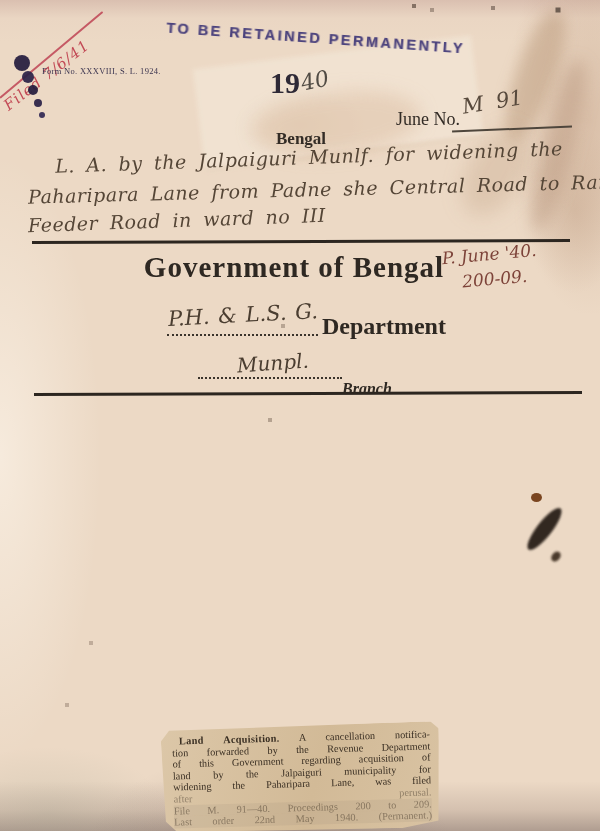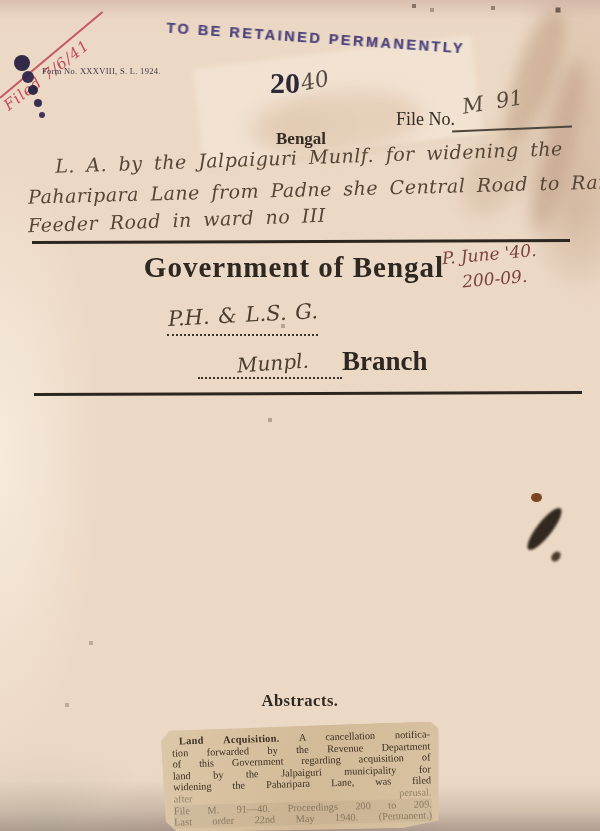--- a/index.html
+++ b/index.html
@@ -62,21 +62,21 @@
 
   
   #org-title{left:-6px;top:251px;width:600px;text-align:center;font-size:29px;font-weight:bold;color:#2e2822;letter-spacing:1px;}
   #side-note{left:443px;top:242px;transform:rotate(-5deg);color:#7d4339;font-size:17px;line-height:25px;}
   #side-note .ind{margin-left:18px;}
   #dept-value{left:168px;top:303px;font-size:21px;color:#4a3d30;transform:rotate(-3deg);word-spacing:2px;}
   #dept-line{left:167px;top:334px;width:151px;border-bottom:2px dotted #3a332b;}
   #dept-label{left:322px;top:313px;font-size:24px;font-weight:bold;color:#2e2822;}
   #branch-value{left:237px;top:351px;font-size:20px;color:#4a3d30;transform:rotate(-4deg);}
   #branch-line{left:198px;top:377px;width:144px;border-bottom:2px dotted #3a332b;}
-  #branch-label{left:342px;top:346px;font-size:27px;font-weight:bold;color:#2e2822;}
+  #branch-label{left:342px;top:380px;font-size:16px;font-weight:bold;color:#2e2822;font-style:italic;}
   #rule2{left:34px;top:392px;width:548px;height:3px;background:#2c2620;transform:rotate(-0.2deg);}
 
   
   #abstracts{left:0;top:691px;width:600px;text-align:center;font-size:16.5px;font-weight:bold;color:#2e2822;letter-spacing:.5px;}
   #clipping{left:162px;top:725px;width:278px;transform:rotate(-1.6deg);
     background:linear-gradient(105deg,#dcc7a8,#d2ba97 55%,#d9c3a3);
     box-shadow:0 1px 3px rgba(80,60,40,0.3);
     clip-path:polygon(0 12%,3% 2%,97% 0,100% 7%,99% 94%,86% 100%,5% 98%,1% 88%);
     padding:7px 9px 6px 11px;box-sizing:border-box;}
   .clip-line{font-size:10.3px;line-height:11.6px;color:#3a2f23;white-space:nowrap;
@@ -104,48 +104,48 @@
   <div class="abs" id="specks"></div>
 
   <div class="abs" id="red-line"></div>
   <div class="abs hw" id="filed-note">Filed 7/6/41</div>
   <div class="abs" id="ink-blot"></div>
   <div class="abs printed" id="form-no">Form No. XXXVIII, S. L. 1924.</div>
 
   <div class="abs" id="stamp">TO BE RETAINED PERMANENTLY</div>
 
   <div class="abs" id="year">
-    <span class="printed" id="year-printed">20</span><span class="hw" id="year-written">40</span>
+    <span class="printed" id="year-printed">19</span><span class="hw" id="year-written">40</span>
   </div>
 
-  <div class="abs printed" id="file-no-label">File No.</div>
+  <div class="abs printed" id="file-no-label">June No.</div>
   <div class="abs" id="file-no-line"></div>
   <div class="abs hw" id="file-no-value">M 91</div>
 
   <div class="abs printed" id="subject-label">Bengal</div>
   <div class="abs hw subj" id="subj1">L. A. by the Jalpaiguri Munlf. for widening the</div>
   <div class="abs hw subj" id="subj2">Paharipara Lane from Padne she Central Road to Rail</div>
   <div class="abs hw subj" id="subj3">Feeder Road in ward no III</div>
   <div class="abs" id="rule1"></div>
 
   <div class="abs printed" id="org-title">Government of Bengal</div>
   <div class="abs hw" id="side-note">
     <div>P. June '40.</div>
     <div class="ind">200-09.</div>
   </div>
 
   <div class="abs hw" id="dept-value">P.H. &amp; L.S. G.</div>
   <div class="abs" id="dept-line"></div>
+  <div class="abs printed" id="dept-label">Department</div>
 
   <div class="abs hw" id="branch-value">Munpl.</div>
   <div class="abs" id="branch-line"></div>
   <div class="abs printed" id="branch-label">Branch</div>
   <div class="abs" id="rule2"></div>
 
-  <div class="abs printed" id="abstracts">Abstracts.</div>
 
   <div class="abs" id="clipping">
     <div class="clip-line first"><span class="lead">Land Acquisition.</span> <span>A cancellation notifica-</span></div>
     <div class="clip-line">tion forwarded by the Revenue Department</div>
     <div class="clip-line">of this Government regarding acquisition of</div>
     <div class="clip-line">land by the Jalpaiguri municipality for</div>
     <div class="clip-line">widening the Paharipara Lane, was filed</div>
     <div class="clip-line faded">after perusal.</div>
     <div class="clip-line faded smudged">File M. 91—40. Proceedings 200 to 209.</div>
     <div class="clip-line faded smudged">Last order 22nd May 1940. (Permanent.)</div>

